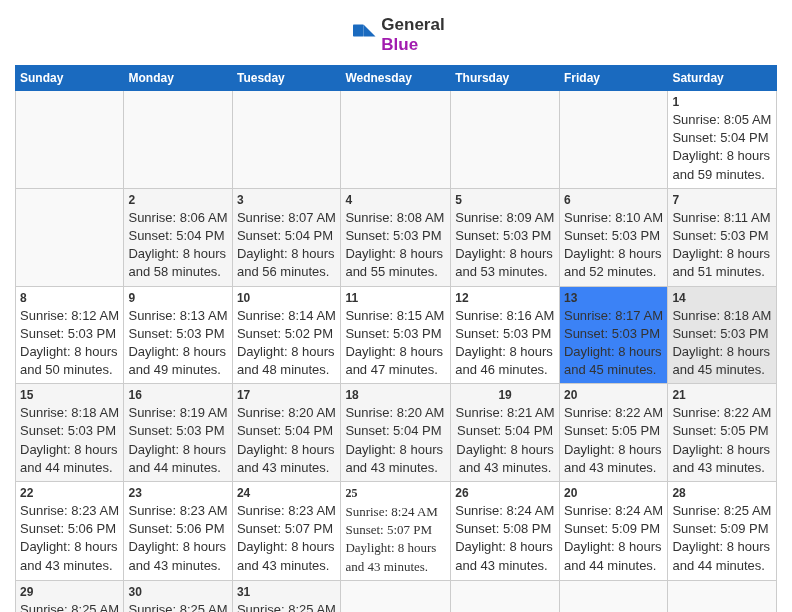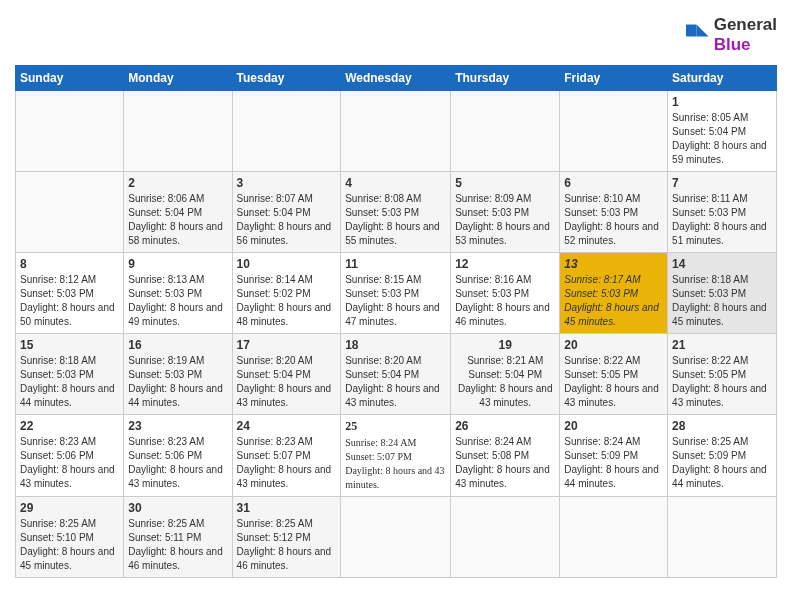--- a/index.html
+++ b/index.html
@@ -9,21 +9,21 @@
       width: 792px;
       height: 612px;
       overflow: hidden;
     }
     .container {
       width: 792px;
       padding: 15px 15px 10px 15px;
     }
     .header {
       display: flex;
-      justify-content: flex-end;
+      justify-content: center;
       align-items: flex-start;
       margin-bottom: 10px;
     }
     .logo {
       display: flex;
       align-items: center;
       gap: 4px;
     }
     .logo-icon {
       width: 30px;
@@ -67,21 +67,21 @@
       background: #f5f5f5;
     }
     .day-num {
       font-size: 12px;
       font-weight: bold;
       color: #333;
       display: block;
       margin-bottom: 2px;
     }
     .day-info {
-      font-size: 10px;
+      font-size: 13px;
       color: #333;
       line-height: 1.4;
     }
     .empty-cell {
       background: #f9f9f9 !important;
     }
   </style>
 </head>
 <body>
 
@@ -169,21 +169,21 @@
             <div class="day-info">Sunrise: 8:14 AM<br>Sunset: 5:02 PM<br>Daylight: 8 hours and 48 minutes.</div>
           </td>
           <td style="background: rgb(255, 255, 255);">
             <span class="day-num">11</span>
             <div class="day-info">Sunrise: 8:15 AM<br>Sunset: 5:03 PM<br>Daylight: 8 hours and 47 minutes.</div>
           </td>
           <td style="background: rgb(255, 255, 255);">
             <span class="day-num">12</span>
             <div class="day-info">Sunrise: 8:16 AM<br>Sunset: 5:03 PM<br>Daylight: 8 hours and 46 minutes.</div>
           </td>
-          <td style="background: #eab308; font-style: italic;">
+          <td style="background: #3b82f6;">
             <span class="day-num">13</span>
             <div class="day-info">Sunrise: 8:17 AM<br>Sunset: 5:03 PM<br>Daylight: 8 hours and 45 minutes.</div>
           </td>
           <td style="background: #e5e5e5;">
             <span class="day-num">14</span>
             <div class="day-info">Sunrise: 8:18 AM<br>Sunset: 5:03 PM<br>Daylight: 8 hours and 45 minutes.</div>
           </td>
         </tr>
         <tr>
           <td style="background: rgb(245, 245, 245);">

